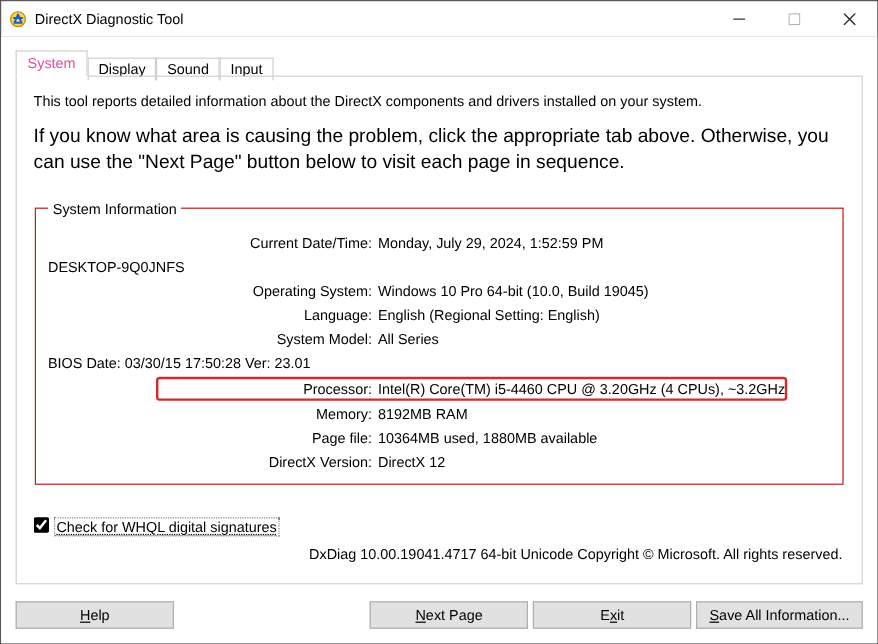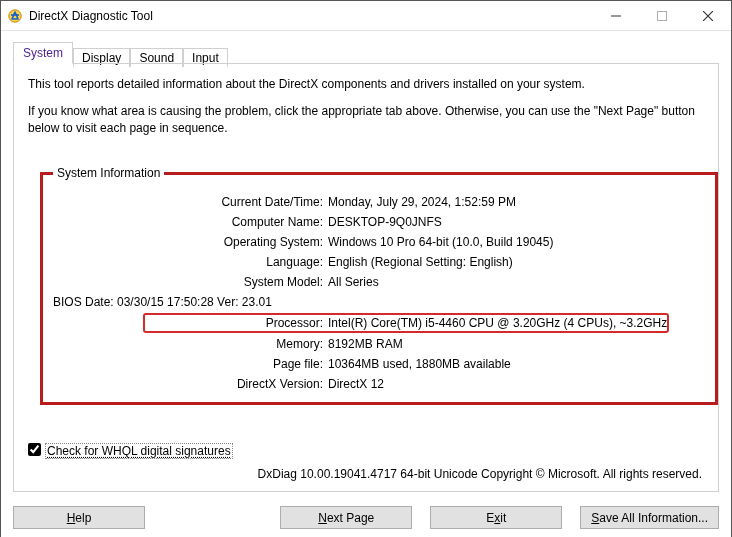--- a/index.html
+++ b/index.html
@@ -57,21 +57,21 @@
   }
   .tab {
     padding: 3px 9px 3px 9px;
     border: 1px solid #d0d0d0;
     border-bottom: none;
     background:#fff;
     margin-right: 0px;
     font-size: 12px;
     position: relative;
     top: 1px;
-    color:#4c1d95;
+    color:#ec4899;
   }
   .tab.inactive {
     background:#fff;
     top: 4px;
     padding: 2px 8px;
     color:#000;
   }
   .tab.active {
     z-index: 2;
     background:#fff;
@@ -79,25 +79,25 @@
   }
   .tabpage {
     border: 1px solid #d0d0d0;
     flex:1;
     padding: 12px 14px 10px 14px;
     display:flex;
     flex-direction:column;
     position: relative;
   }
   .intro { font-size:12px; line-height:1.4; margin-bottom:10px; }
-  .intro2 { font-size:12px; line-height:1.4; margin-bottom:18px; }
+  .intro2 { font-size:16px; line-height:1.4; margin-bottom:18px; }
   fieldset.sysinfo {
-    border:3px solid #b91c1c;
+    border:1px solid #b91c1c;
     padding: 12px 10px 8px 10px;
-    margin:12px;
+    margin:1px;
   }
   fieldset.sysinfo legend {
     font-size:12px;
     padding: 0 4px;
   }
   .kv {
     display:flex;
     align-items:center;
     min-height:20px;
   }
@@ -130,21 +130,21 @@
   }
   .whql-row label { text-decoration: underline dotted; text-underline-offset:2px; border:1px dotted #888; padding:0 1px;}
   .copyright {
     text-align: right;
     font-size: 12px;
     margin-top: 8px;
     padding-right: 2px;
   }
   .buttons {
     display:flex;
-    gap: 18px;
+    gap: 4px;
     margin-top: 14px;
     align-items:center;
   }
   .buttons .gap { flex:1; }
   button.win {
     min-width: 132px;
     height: 23px;
     background: #e1e1e1;
     border: 1px solid #adadad;
     font: inherit;
@@ -198,21 +198,20 @@
       <div class="intro2">If you know what area is causing the problem, click the appropriate tab above.  Otherwise, you can use the "Next Page" button below to visit each page in sequence.</div>
 
       <fieldset class="sysinfo">
         <legend>System Information</legend>
 
         <div class="kv">
           <div class="k">Current Date/Time:</div>
           <div class="v">Monday, July 29, 2024, 1:52:59 PM</div>
         </div>
         <div class="kv">
-          <div class="k">Computer Name:</div>
           <div class="v">DESKTOP-9Q0JNFS</div>
         </div>
         <div class="kv">
           <div class="k">Operating System:</div>
           <div class="v">Windows 10 Pro 64-bit (10.0, Build 19045)</div>
         </div>
         <div class="kv">
           <div class="k">Language:</div>
           <div class="v">English (Regional Setting: English)</div>
         </div>

